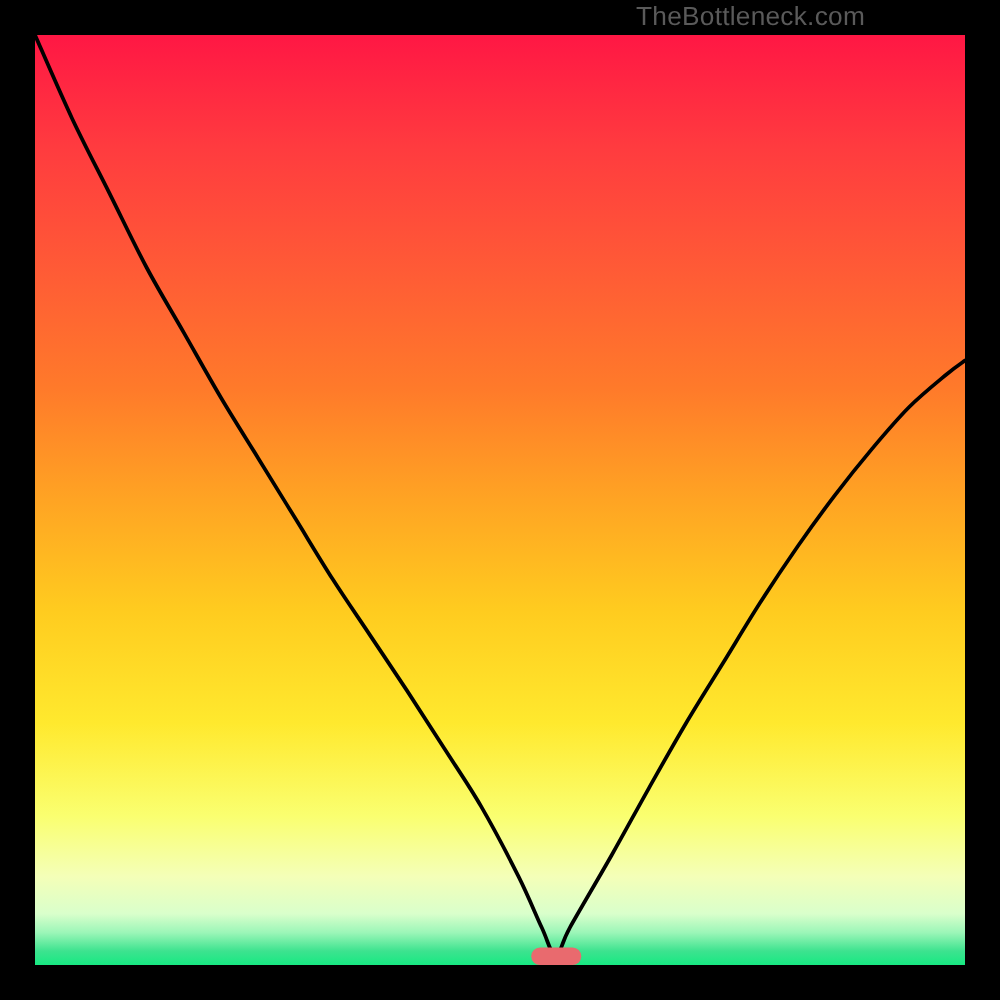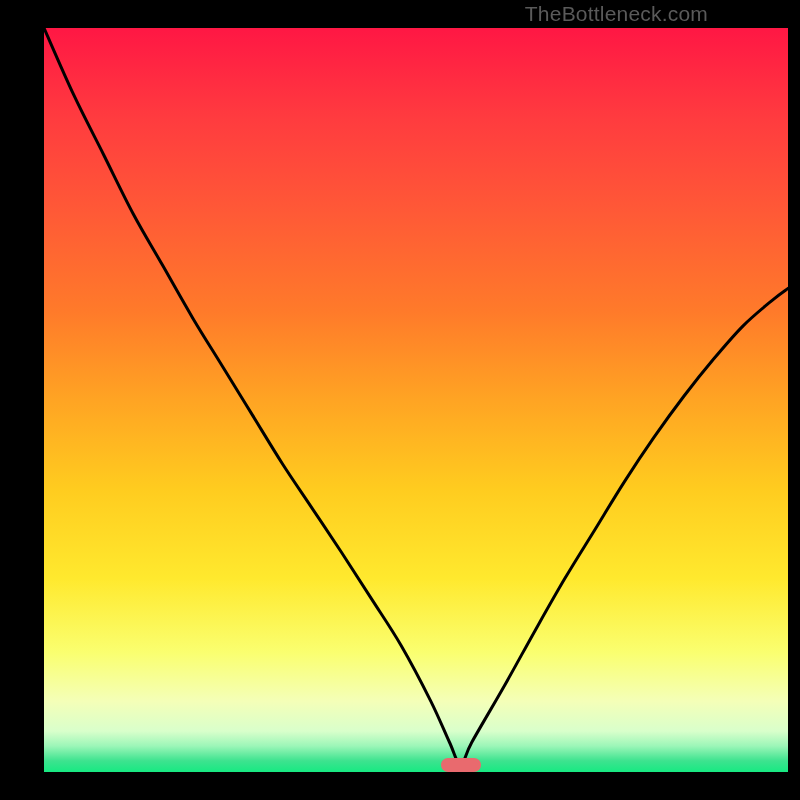--- a/index.html
+++ b/index.html
@@ -5,21 +5,21 @@
   html, body {
     margin: 0;
     padding: 0;
     width: 800px;
     height: 800px;
     background: #000000;
     overflow: hidden;
   }
   .frame {
     position: absolute;
-    left: 16px;
+    left: 0;
     top: 0;
     width: 684px;
     height: 800px;
     background: #000000;
     padding-left: 16px;
   }
   .plot {
     position: absolute;
     left: 28px;
     top: 28px;

